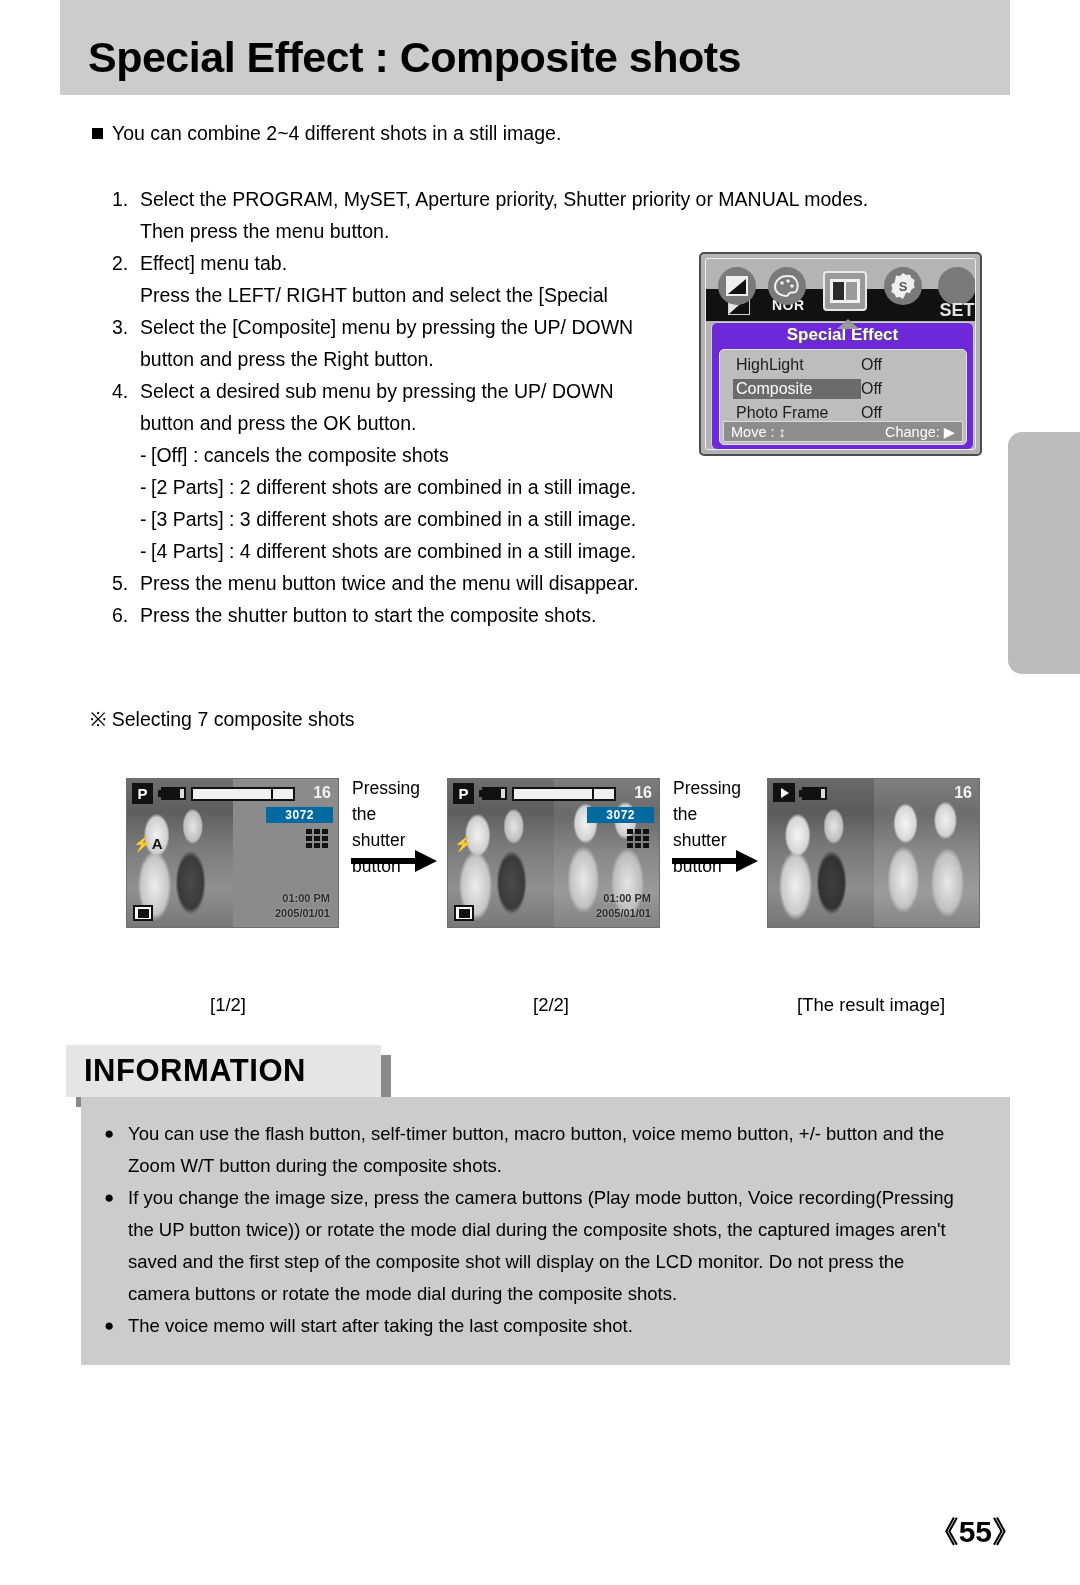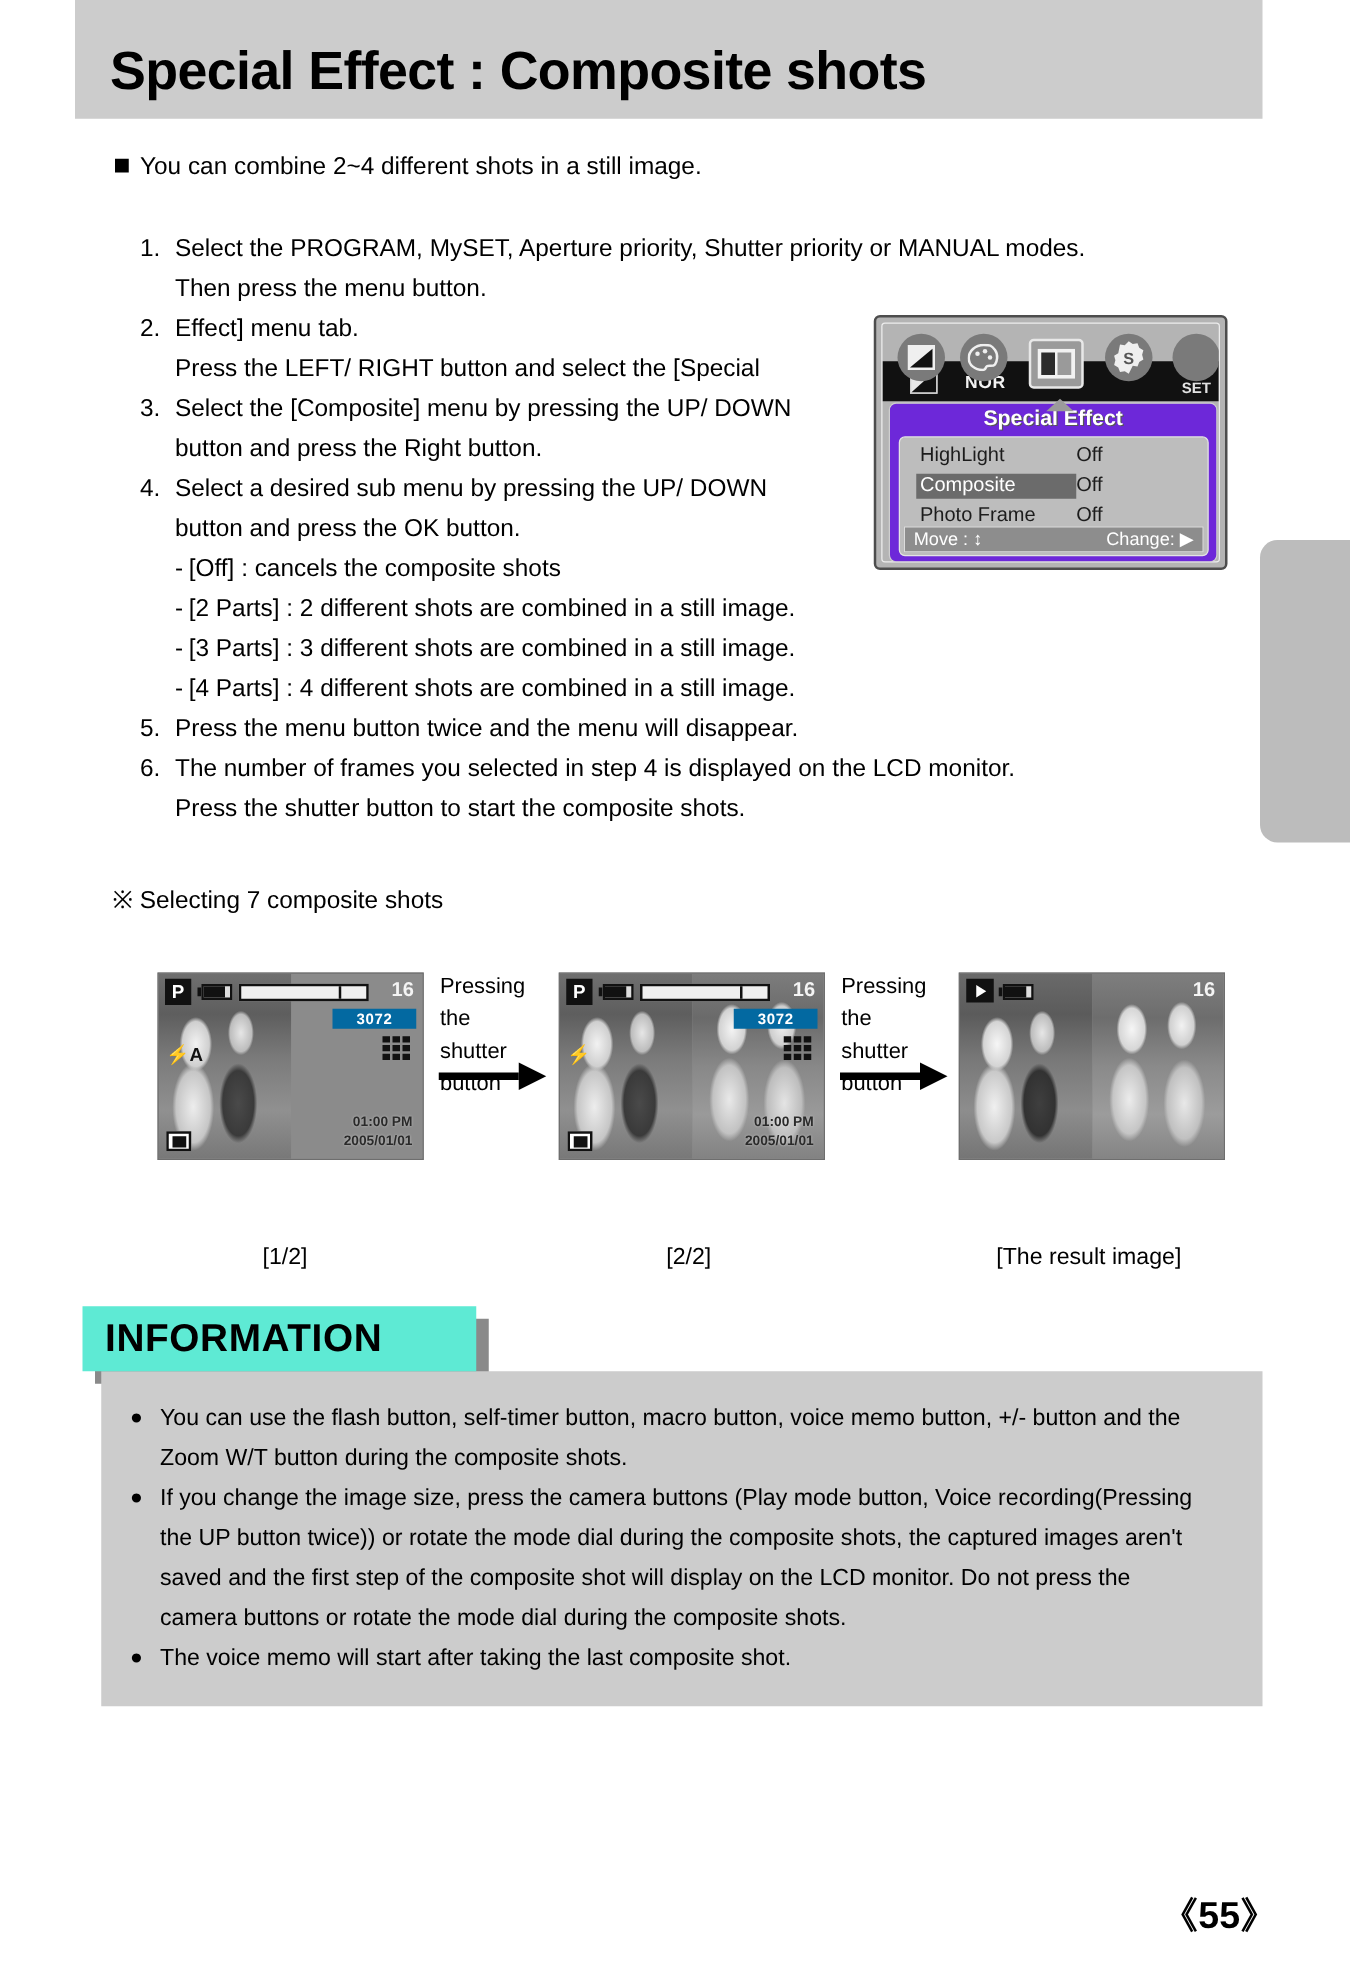--- a/index.html
+++ b/index.html
@@ -117,21 +117,21 @@
   .tabicon.sel {
     background: #9a9a9a;
     border-radius: 4px;
     top: 12px;
     width: 44px; height: 40px;
     border: 2px solid #e8e8e8;
   }
   .tabicon svg { display: block; }
   .tabicon .txt {
     color: #e2e2e2;
-    font-size: 12px;
+    font-size: 18px;
     font-weight: bold;
     font-family: "Liberation Sans", sans-serif;
     margin-top: 48px;
   }
   .nor-label {
     position: absolute;
     left: 66px; top: 38px;
     color: #f2f2f2;
     font-size: 14px;
     font-weight: bold;
@@ -383,21 +383,21 @@
   .info-tab-shadow {
     position: absolute;
     left: 76px; top: 1055px;
     width: 315px; height: 52px;
     background: #8a8a8a;
   }
   .info-tab {
     position: absolute;
     left: 66px; top: 1045px;
     width: 315px; height: 52px;
-    background: #5eead4;
+    background: #e5e5e5;
     display: flex;
     align-items: center;
   }
   .info-tab .label {
     margin-left: 18px;
     font-size: 31px;
     font-weight: bold;
     letter-spacing: 0.5px;
   }
   .info-box {
@@ -489,21 +489,20 @@
   <div class="step">
     <div class="num">5.</div>
     <div class="txt">
       <div>Press the menu button twice and the menu will disappear.</div>
     </div>
   </div>
 
   <div class="step">
     <div class="num">6.</div>
     <div class="txt">
-      <div>The number of frames you selected in step 4 is displayed on the LCD monitor.</div>
       <div>Press the shutter button to start the composite shots.</div>
     </div>
   </div>
 
 </div>
 
 <div class="lcd-menu">
   <div class="lcd-menu-inner">
 
     <div class="tabbar"></div>

